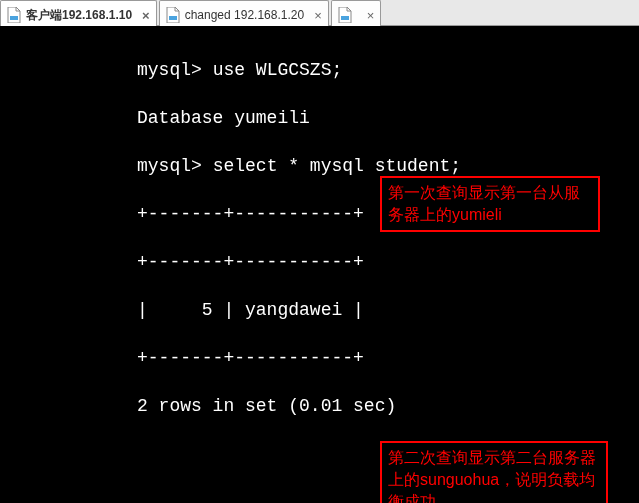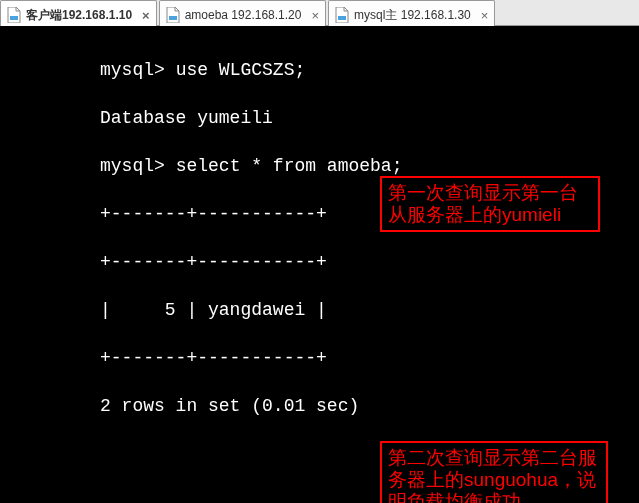--- a/index.html
+++ b/index.html
@@ -6,23 +6,23 @@
   body { width: 639px; height: 503px; background: #000; font-family: "Microsoft YaHei", sans-serif; overflow: hidden; }
 
   .tabbar { display: flex; background: #e8e8e8; height: 26px; border-bottom: 1px solid #999; }
   .tab { display: flex; align-items: center; background: #fdfdfd; border: 1px solid #999; border-bottom: none; margin-right: 2px; padding: 2px 6px; font-size: 12px; color: #333; height: 29px; border-radius: 2px 2px 0 0; justify-content: space-between; }
   .tab.active { background: #fff; font-weight: bold; }
   .tab .file-icon { width: 14px; height: 16px; margin-right: 5px; display: inline-block; position: relative; }
   .tab .file-icon svg { width: 14px; height: 16px; display: block; }
   .tab .close { margin-left: 10px; color: #666; font-size: 13px; line-height: 1; }
 
   .terminal { background: #000; padding-left: 100px; padding-top: 8px; color: #fff; font-family: "Courier New", monospace; font-size: 18px; line-height: 24px; white-space: pre; position: relative; }
-  .terminal .line { white-space: pre; }
+  .terminal .line { white-space: pre; margin-left: 37px; }
 
-  .annot { position: absolute; border: 2px solid #f00; color: #f00; font-family: "SimSun","Microsoft YaHei",sans-serif; font-size: 19px; line-height: 22px; padding: 4px 6px; background: #000; white-space: normal; }
+  .annot { position: absolute; border: 2px solid #f00; color: #f00; font-family: "SimSun","Microsoft YaHei",sans-serif; font-size: 16px; line-height: 22px; padding: 4px 6px; background: #000; white-space: normal; }
   #annot1 { left: 380px; top: 150px; width: 220px; }
   #annot2 { left: 380px; top: 415px; width: 228px; }
 </style>
 </head>
 <body>
 
 <div class="tabbar">
   <div class="tab active">
     <span class="file-icon">
       <svg viewBox="0 0 14 16">
@@ -35,40 +35,39 @@
     <span class="close">×</span>
   </div>
   <div class="tab">
     <span class="file-icon">
       <svg viewBox="0 0 14 16">
           <path d="M1 0 h8 l4 4 v12 h-12 z" fill="#fff" stroke="#888" stroke-width="1"></path>
           <path d="M9 0 v4 h4" fill="none" stroke="#888" stroke-width="1"></path>
           <rect x="3" y="9" width="8" height="4" fill="#4aa3df"></rect>
         </svg>
     </span>
-    <span>amoeba 192.168.1.20</span>
+    <span>changed 192.168.1.20</span>
     <span class="close">×</span>
   </div>
   <div class="tab">
     <span class="file-icon">
       <svg viewBox="0 0 14 16">
           <path d="M1 0 h8 l4 4 v12 h-12 z" fill="#fff" stroke="#888" stroke-width="1"></path>
           <path d="M9 0 v4 h4" fill="none" stroke="#888" stroke-width="1"></path>
           <rect x="3" y="9" width="8" height="4" fill="#4aa3df"></rect>
         </svg>
     </span>
-    <span>mysql主 192.168.1.30</span>
     <span class="close">×</span>
   </div>
 </div>
 
 <div class="terminal">
 <div class="line"><span>mysql&gt;</span> <span>use WLGCSZS;</span></div>
 <div class="line">Database yumeili</div>
-<div class="line"><span>mysql&gt;</span> <span>select * from amoeba;</span></div>
+<div class="line"><span>mysql&gt;</span> <span>select * mysql student;</span></div>
 <div class="line">+-------+-----------+</div>
 <div class="line">+-------+-----------+</div>
 <div class="line">|     5 | yangdawei |</div>
 <div class="line">+-------+-----------+</div>
 <div class="line">2 rows in set (0.01 sec)</div>
 
 
 
 
 

